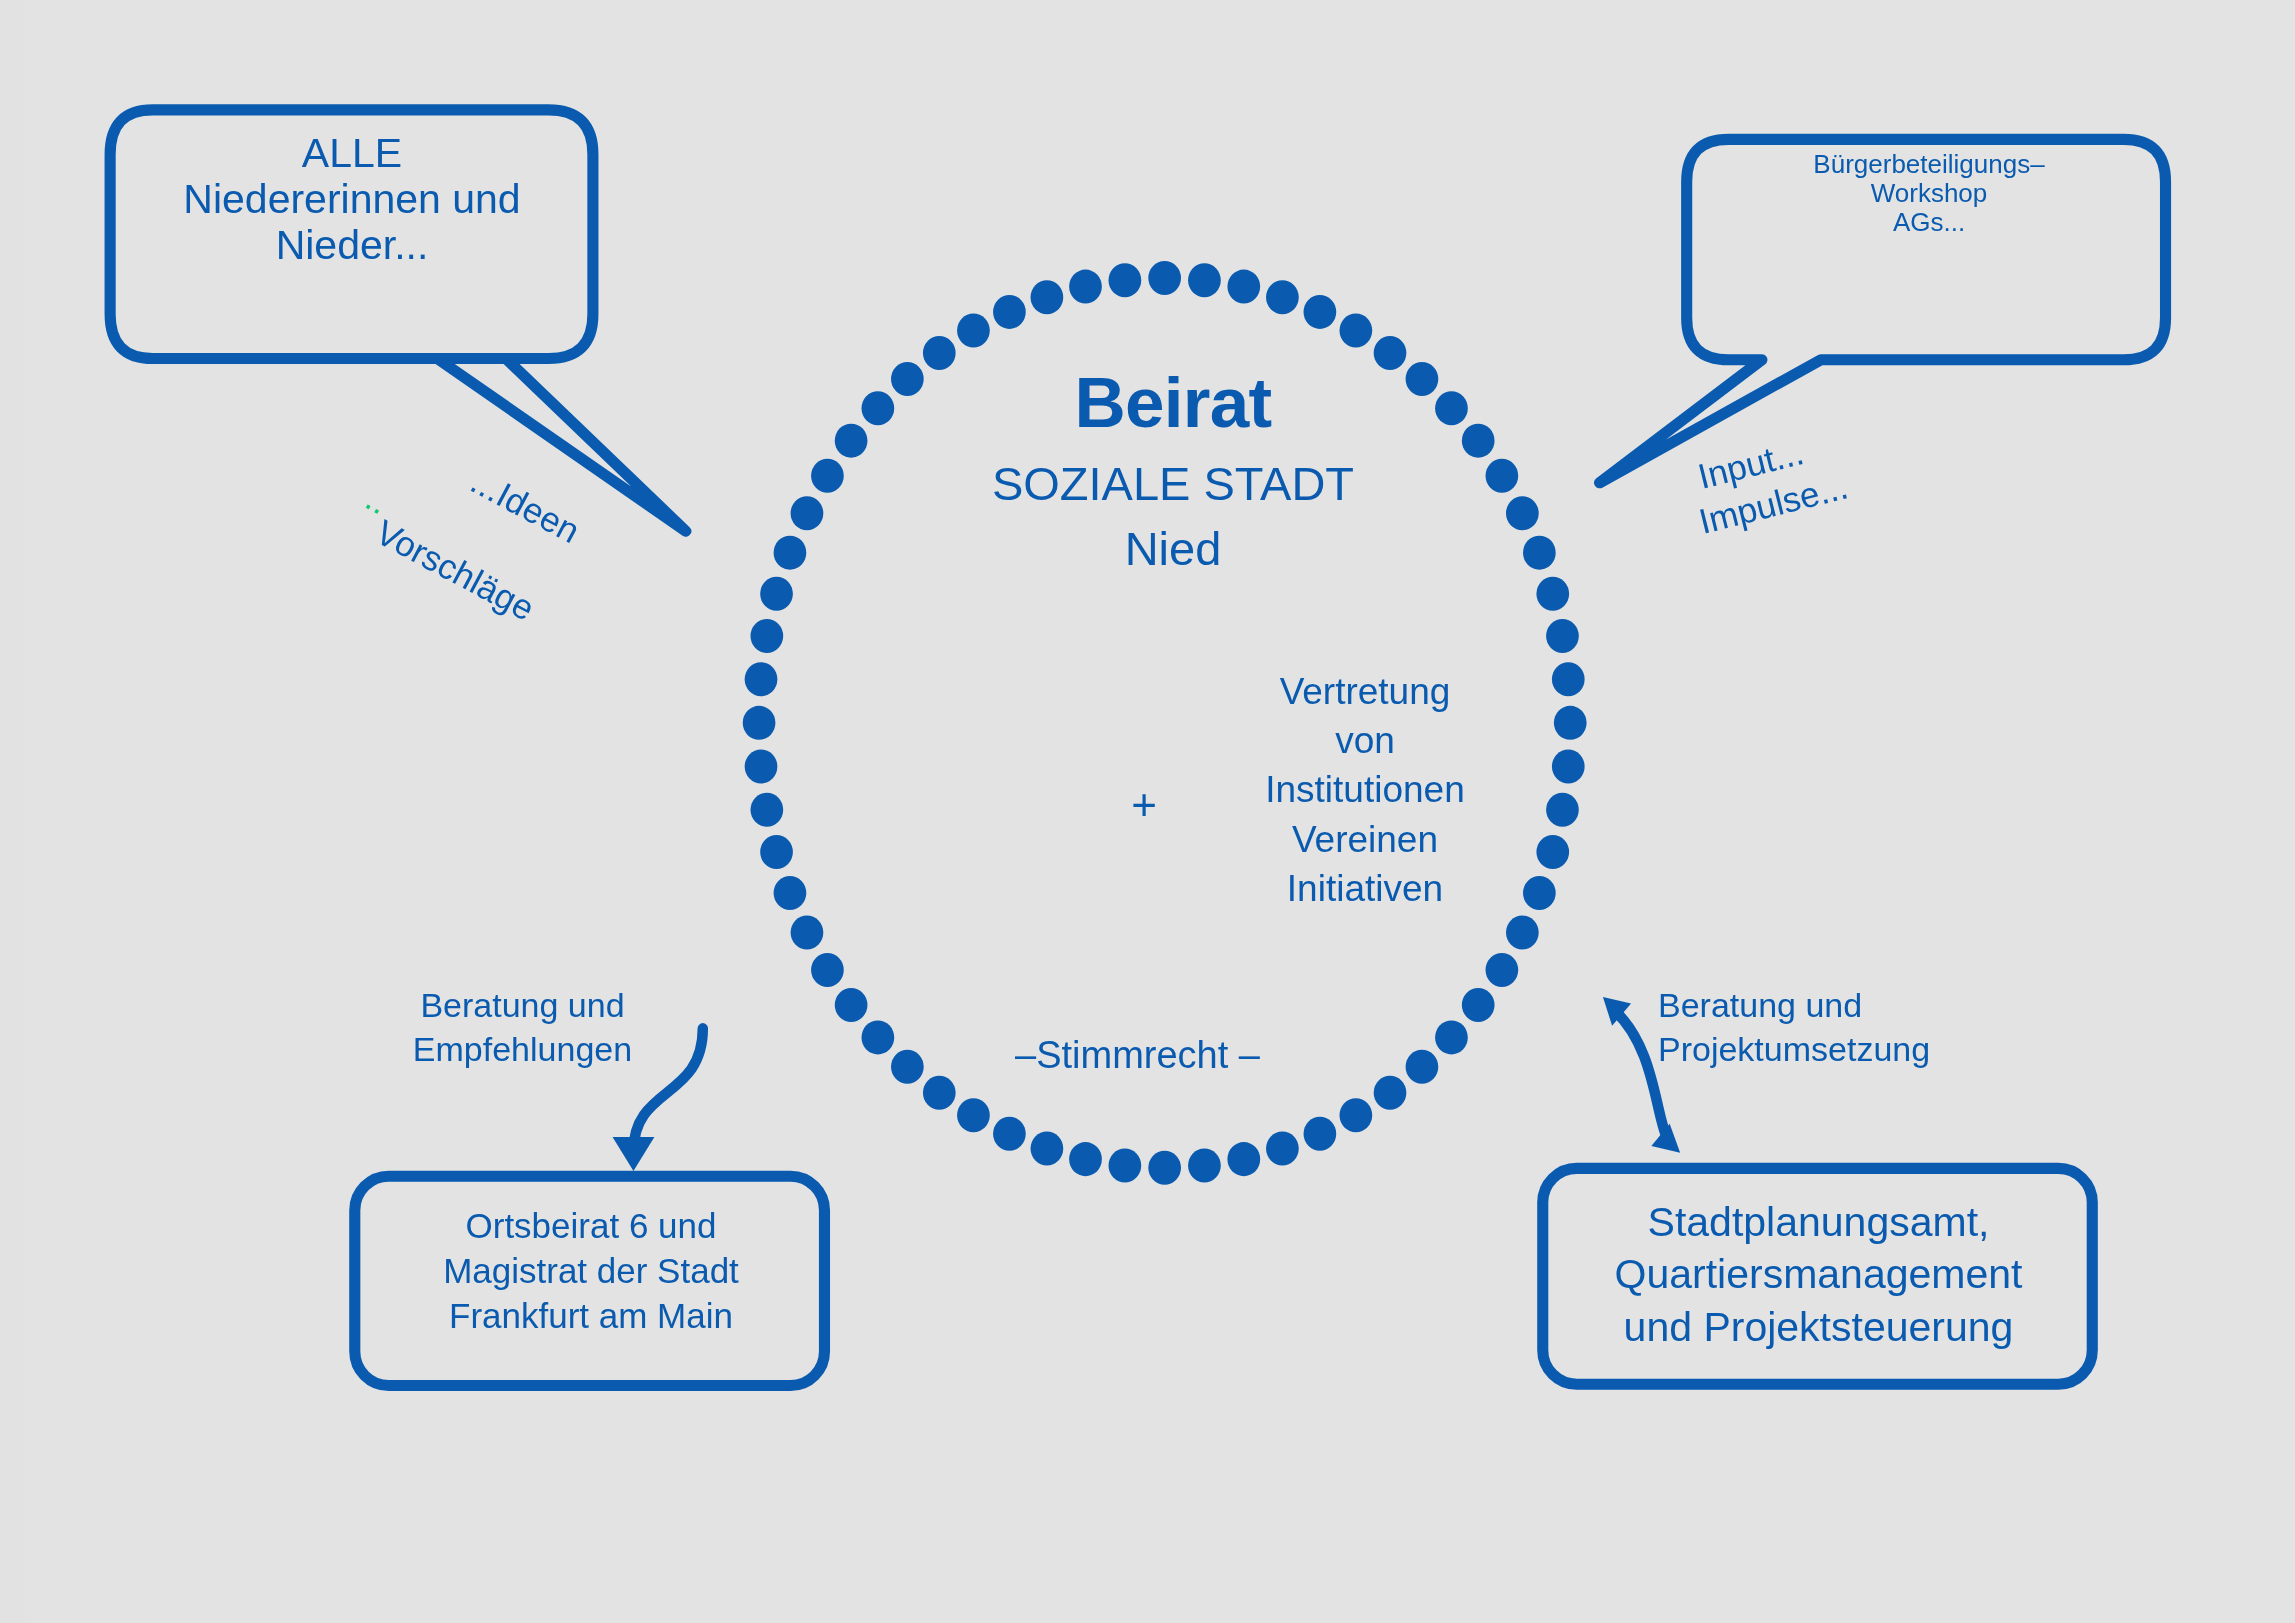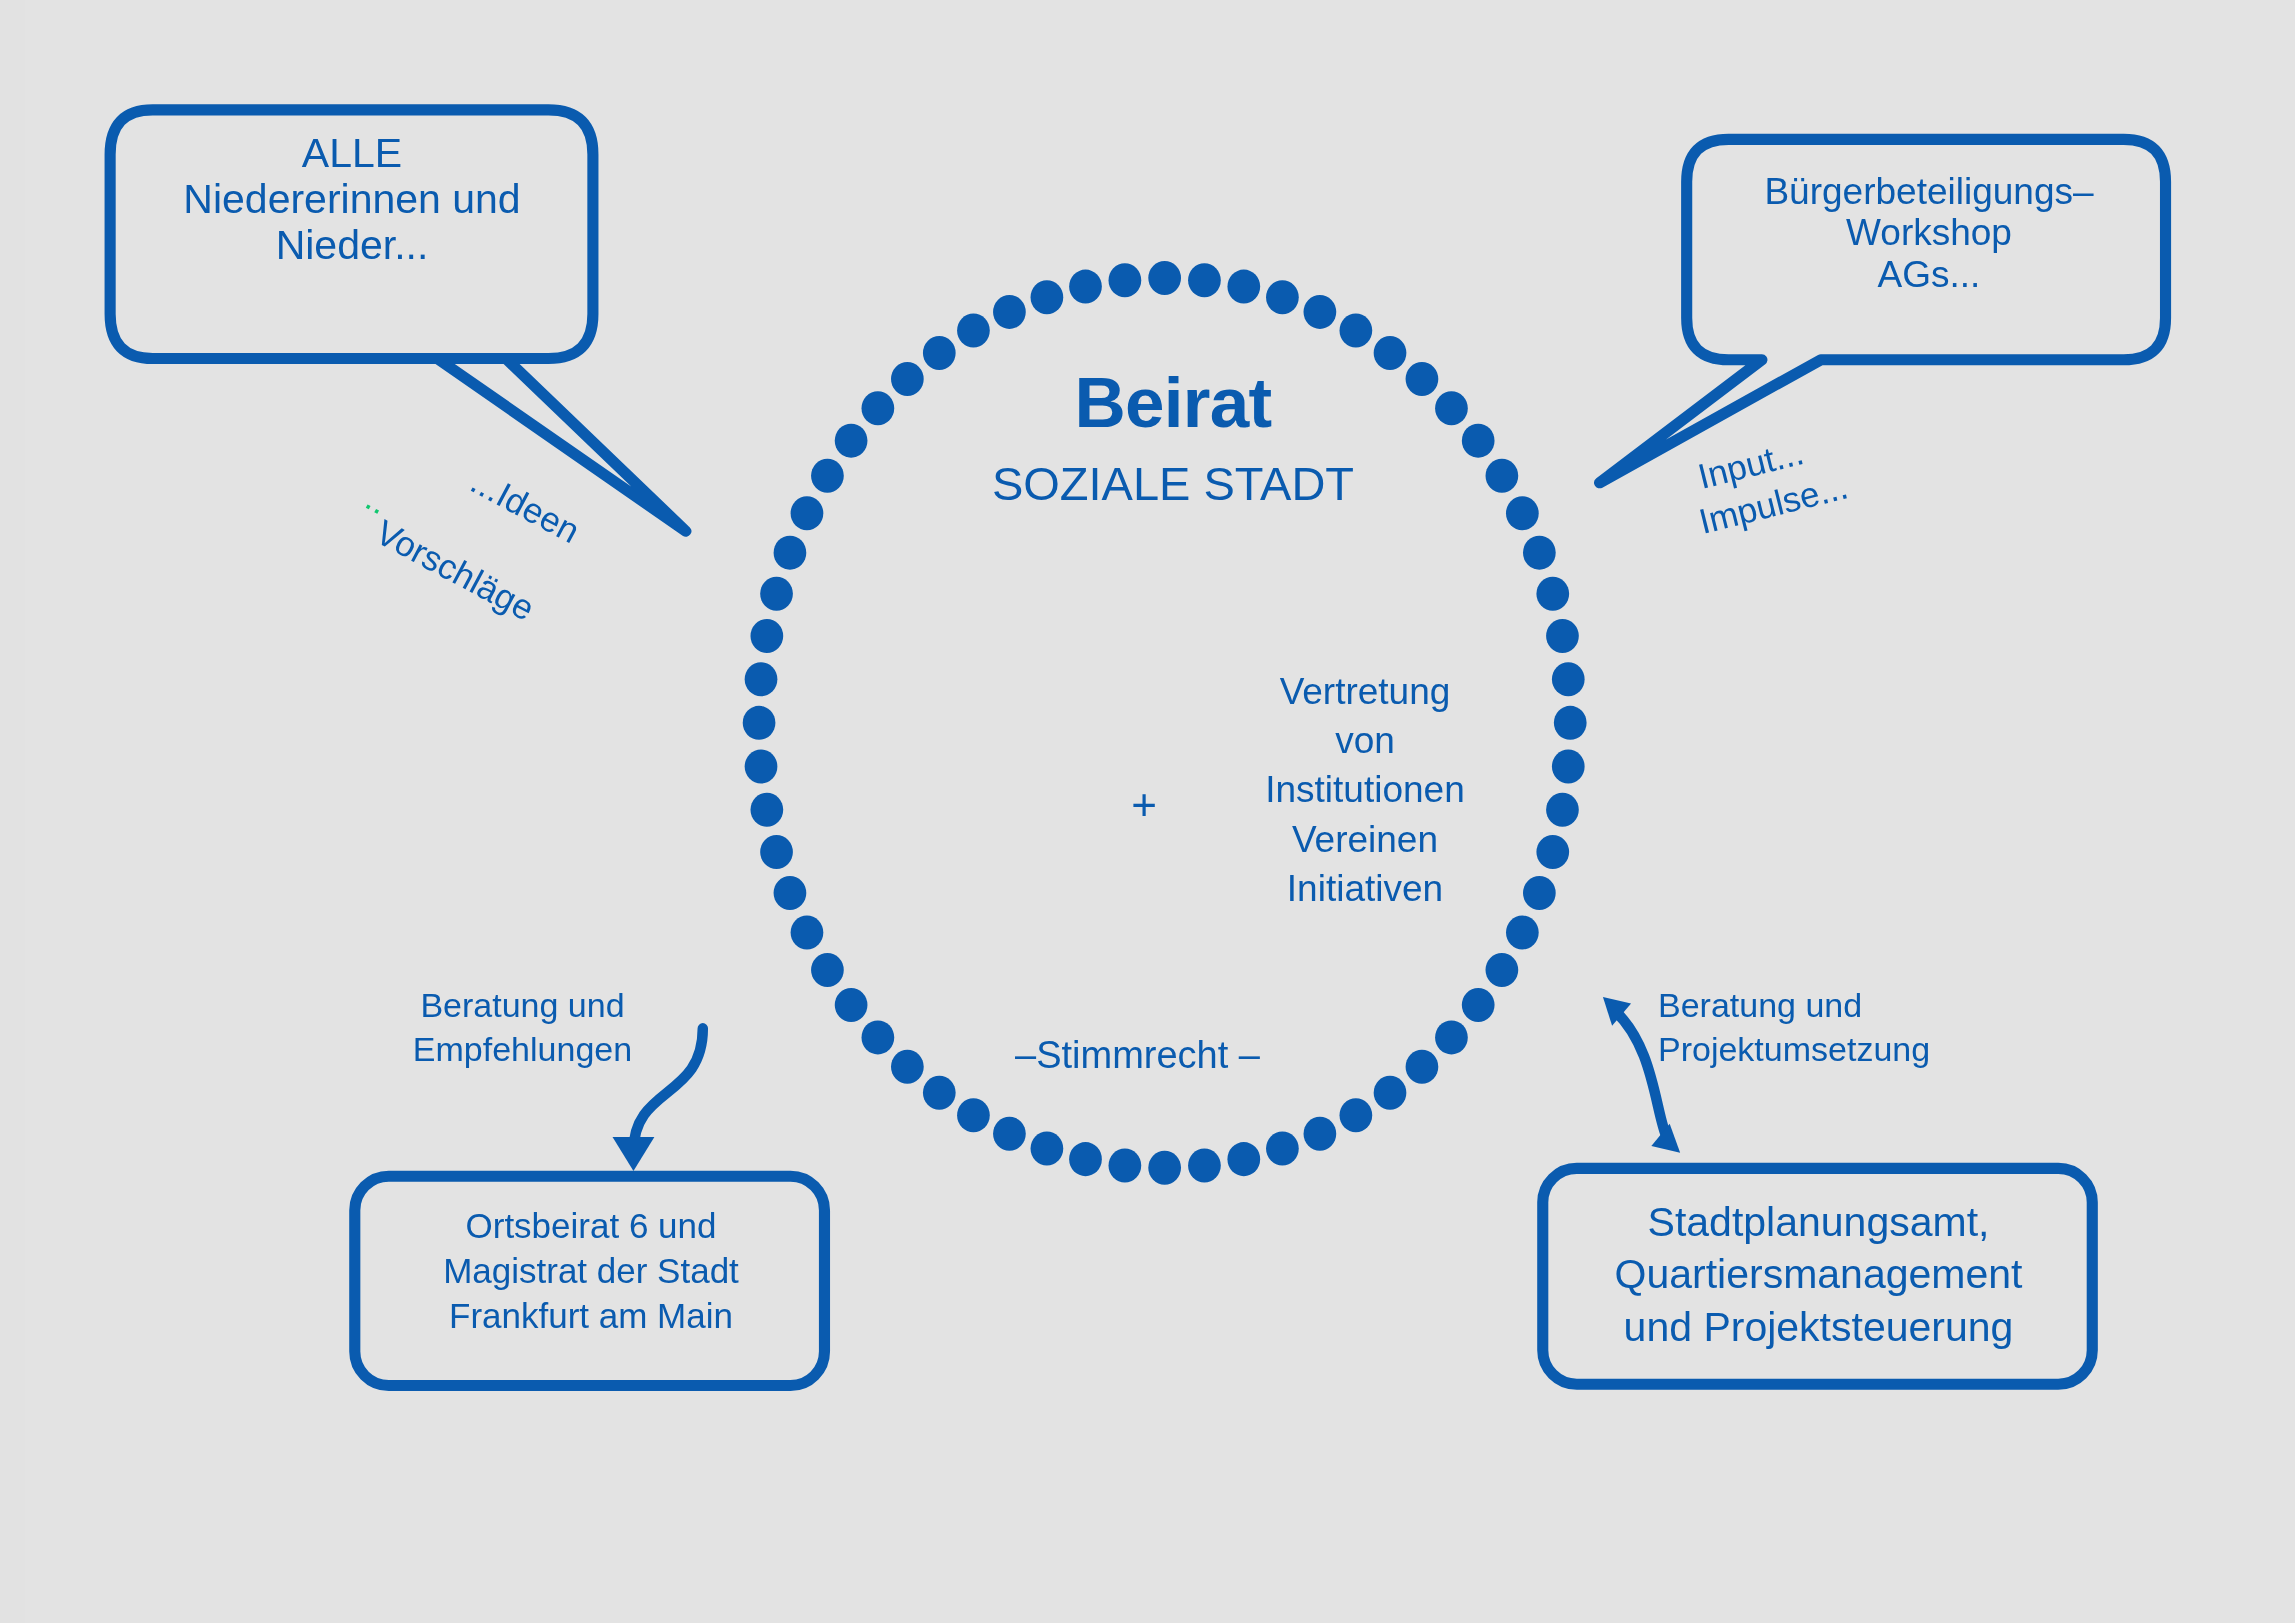--- a/index.html
+++ b/index.html
@@ -31,22 +31,22 @@
     white-space: pre-line;
     font-family: "Liberation Sans", sans-serif;
   }
 
   
   #bubble-left-text {
     left: 98px; top: 131px; width: 458px;
     font-size: 41px;
   }
   #bubble-right-text {
-    left: 1675px; top: 171px; width: 458px;
-    font-size: 37px;
+    left: 1675px; top: 150px; width: 458px;
+    font-size: 26px;
   }
 
   
   #center-title {
     left: 821px; top: 363px; width: 654px;
     font-size: 71px;
     font-weight: bold;
     letter-spacing: -0.7px;
   }
   #center-sub1 {
@@ -264,20 +264,21 @@
 Nieder...</div>
 
   <div class="txt" id="bubble-right-text">Bürgerbeteiligungs–
 Workshop
 AGs...</div>
 
   <div class="txt" id="center-sub1">SOZIALE STADT</div>
 
   <div class="txt" id="center-title">Beirat</div>
 
+  <div class="txt" id="center-sub2">Nied</div>
 
 
   <div class="txt" id="center-plus">+</div>
 
   <div class="txt" id="center-col-right">Vertretung
 von
 Institutionen
 Vereinen
 Initiativen</div>
 

